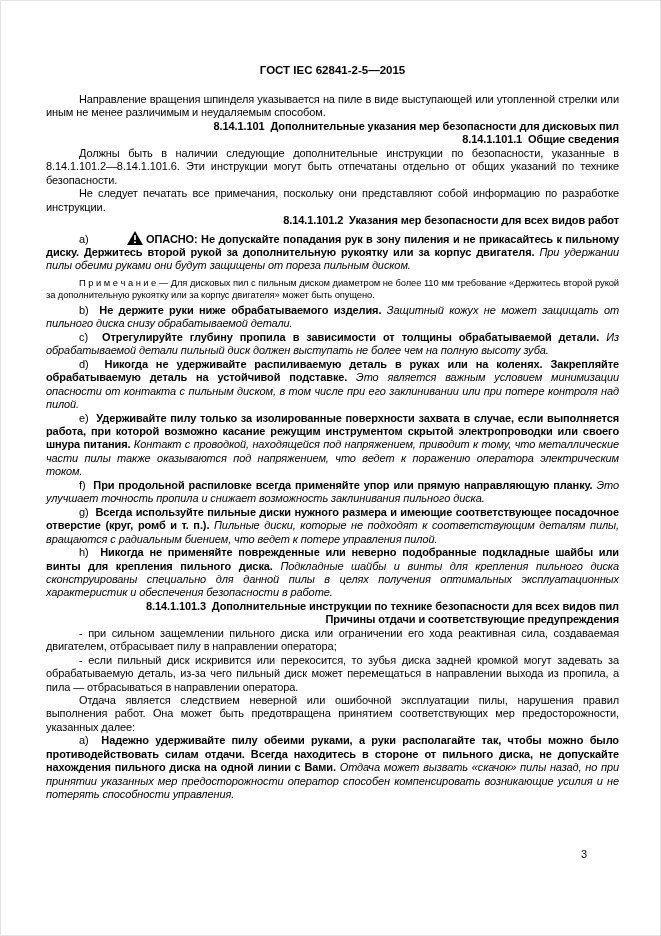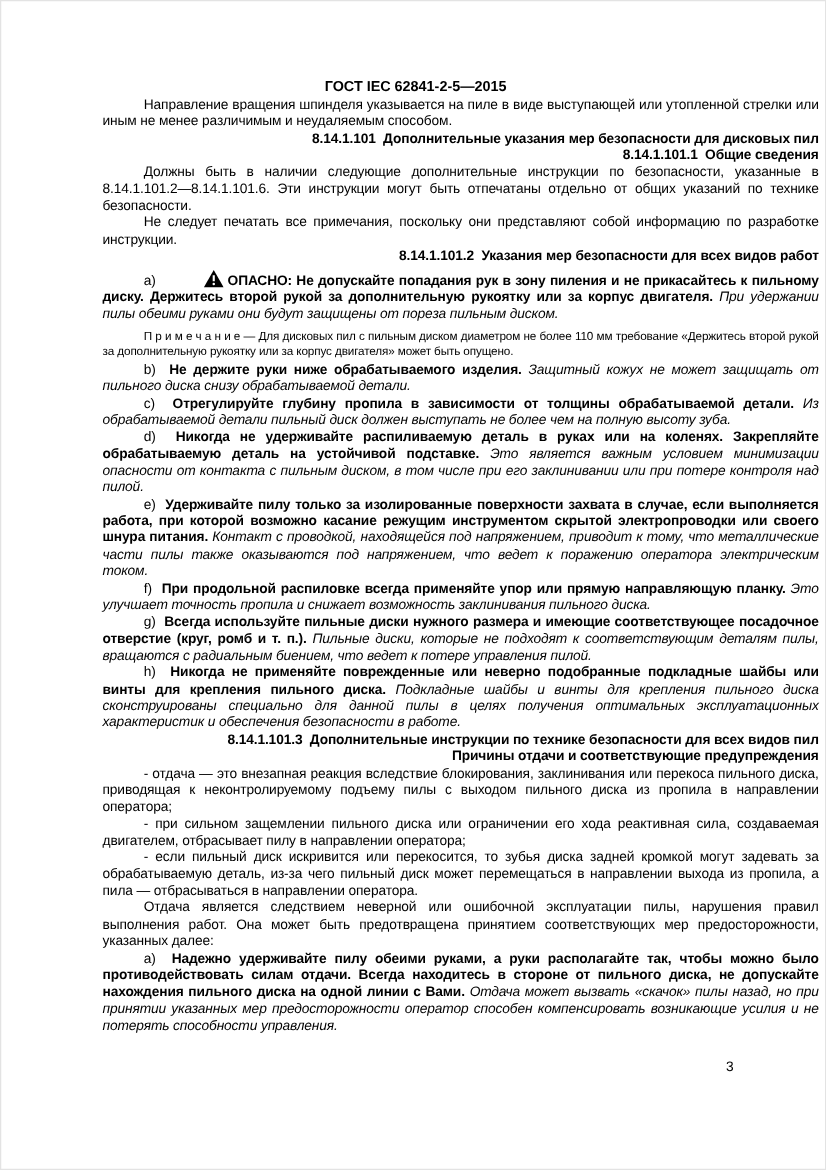--- a/index.html
+++ b/index.html
@@ -8,21 +8,21 @@
     background:#ffffff;color:#000;
     font-family:"Liberation Sans", sans-serif;
     border:1px solid #e3e3e3;box-sizing:border-box;
     overflow:hidden;
   }
   .doc-header{
     position:absolute;top:63px;left:45px;width:573px;
     text-align:center;font-weight:bold;font-size:11.5px;
   }
   .page-content{
-    position:absolute;top:77px;left:45px;width:573px;margin-left:36px;
+    position:absolute;top:92px;left:45px;width:573px;
   }
   .page-content p{
     margin:0;font-size:11px;line-height:13.45px;
     text-align:justify;text-indent:33px;
     letter-spacing:-0.1px;
   }
   .page-content p.heading{
     font-weight:bold;text-align:right;
   }
   .page-content p.note{
@@ -57,19 +57,18 @@
     <p class="note"><span>П р и м е ч а н и е — Для дисковых пил с пильным диском диаметром не более 110 мм требование «Держитесь второй рукой за дополнительную рукоятку или за корпус двигателя» может быть опущено.</span></p>
     <p class="list"><span>b)&nbsp; </span><span class="b">Не держите руки ниже обрабатываемого изделия.</span><span class="i"> Защитный кожух не может защищать от пильного диска снизу обрабатываемой детали.</span></p>
     <p class="list"><span>c)&nbsp; </span><span class="b">Отрегулируйте глубину пропила в зависимости от толщины обрабатываемой детали.</span><span class="i"> Из обрабатываемой детали пильный диск должен выступать не более чем на полную высоту зуба.</span></p>
     <p class="list"><span>d)&nbsp; </span><span class="b">Никогда не удерживайте распиливаемую деталь в руках или на коленях. Закрепляйте обрабатываемую деталь на устойчивой подставке.</span><span class="i"> Это является важным условием минимизации опасности от контакта с пильным диском, в том числе при его заклинивании или при потере контроля над пилой.</span></p>
     <p class="list"><span>e)&nbsp; </span><span class="b">Удерживайте пилу только за изолированные поверхности захвата в случае, если выполняется работа, при которой возможно касание режущим инструментом скрытой электропроводки или своего шнура питания.</span><span class="i"> Контакт с проводкой, находящейся под напряжением, приводит к тому, что металлические части пилы также оказываются под напряжением, что ведет к поражению оператора электрическим током.</span></p>
     <p class="list"><span>f)&nbsp; </span><span class="b">При продольной распиловке всегда применяйте упор или прямую направляющую планку.</span><span class="i"> Это улучшает точность пропила и снижает возможность заклинивания пильного диска.</span></p>
     <p class="list"><span>g)&nbsp; </span><span class="b">Всегда используйте пильные диски нужного размера и имеющие соответствующее посадочное отверстие (круг, ромб и т. п.).</span><span class="i"> Пильные диски, которые не подходят к соответствующим деталям пилы, вращаются с радиальным биением, что ведет к потере управления пилой.</span></p>
     <p class="list"><span>h)&nbsp; </span><span class="b">Никогда не применяйте поврежденные или неверно подобранные подкладные шайбы или винты для крепления пильного диска.</span><span class="i"> Подкладные шайбы и винты для крепления пильного диска сконструированы специально для данной пилы в целях получения оптимальных эксплуатационных характеристик и обеспечения безопасности в работе.</span></p>
     <p class="heading"><span class="b">8.14.1.101.3&nbsp; Дополнительные инструкции по технике безопасности для всех видов пил</span></p>
     <p class="heading"><span class="b">Причины отдачи и соответствующие предупреждения</span></p>
-    <p class="bullet"><span>- отдача — это внезапная реакция вследствие блокирования, заклинивания или перекоса пильного диска, приводящая к неконтролируемому подъему пилы с выходом пильного диска из пропила в направлении оператора;</span></p>
     <p class="bullet"><span>- при сильном защемлении пильного диска или ограничении его хода реактивная сила, создаваемая двигателем, отбрасывает пилу в направлении оператора;</span></p>
     <p class="bullet"><span>- если пильный диск искривится или перекосится, то зубья диска задней кромкой могут задевать за обрабатываемую деталь, из-за чего пильный диск может перемещаться в направлении выхода из пропила, а пила — отбрасываться в направлении оператора.</span></p>
     <p class="body"><span>Отдача является следствием неверной или ошибочной эксплуатации пилы, нарушения правил выполнения работ. Она может быть предотвращена принятием соответствующих мер предосторожности, указанных далее:</span></p>
     <p class="list"><span>a)&nbsp; </span><span class="b">Надежно удерживайте пилу обеими руками, а руки располагайте так, чтобы можно было противодействовать силам отдачи. Всегда находитесь в стороне от пильного диска, не допускайте нахождения пильного диска на одной линии с Вами.</span><span class="i"> Отдача может вызвать «скачок» пилы назад, но при принятии указанных мер предосторожности оператор способен компенсировать возникающие усилия и не потерять способности управления.</span></p>
   </div>
 <div class="page-number">3</div>
 
 </body></html>

